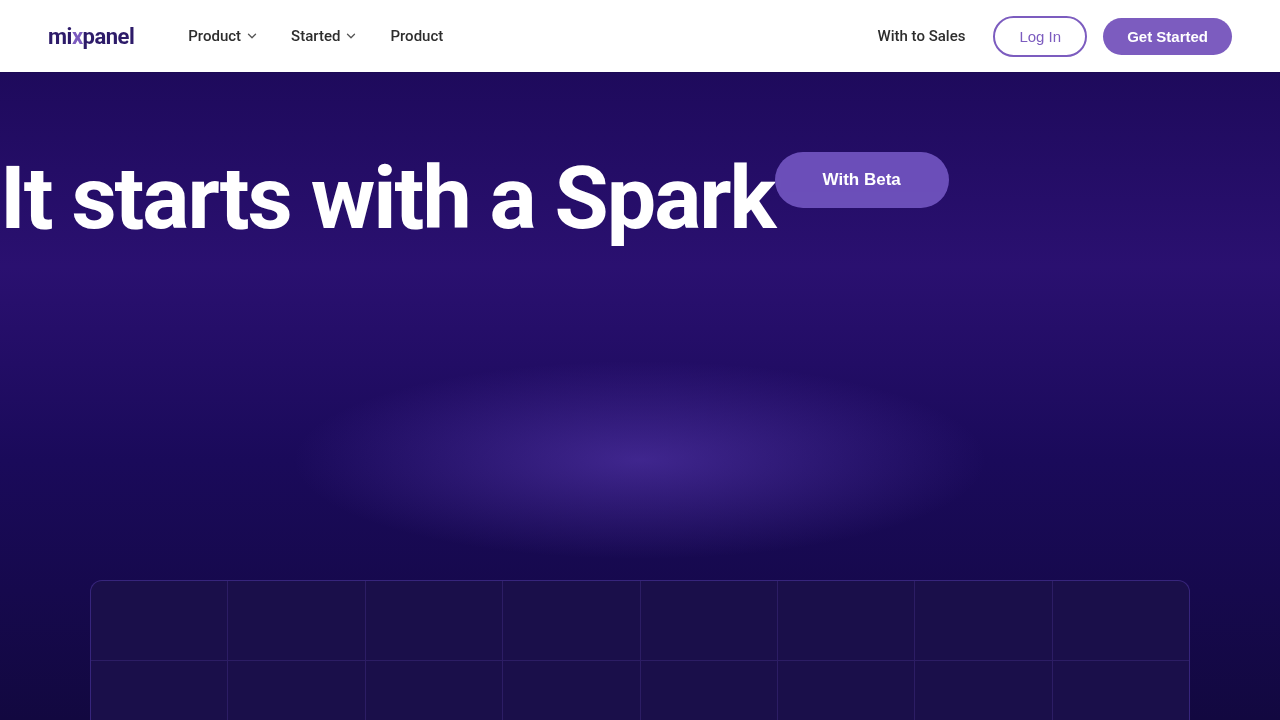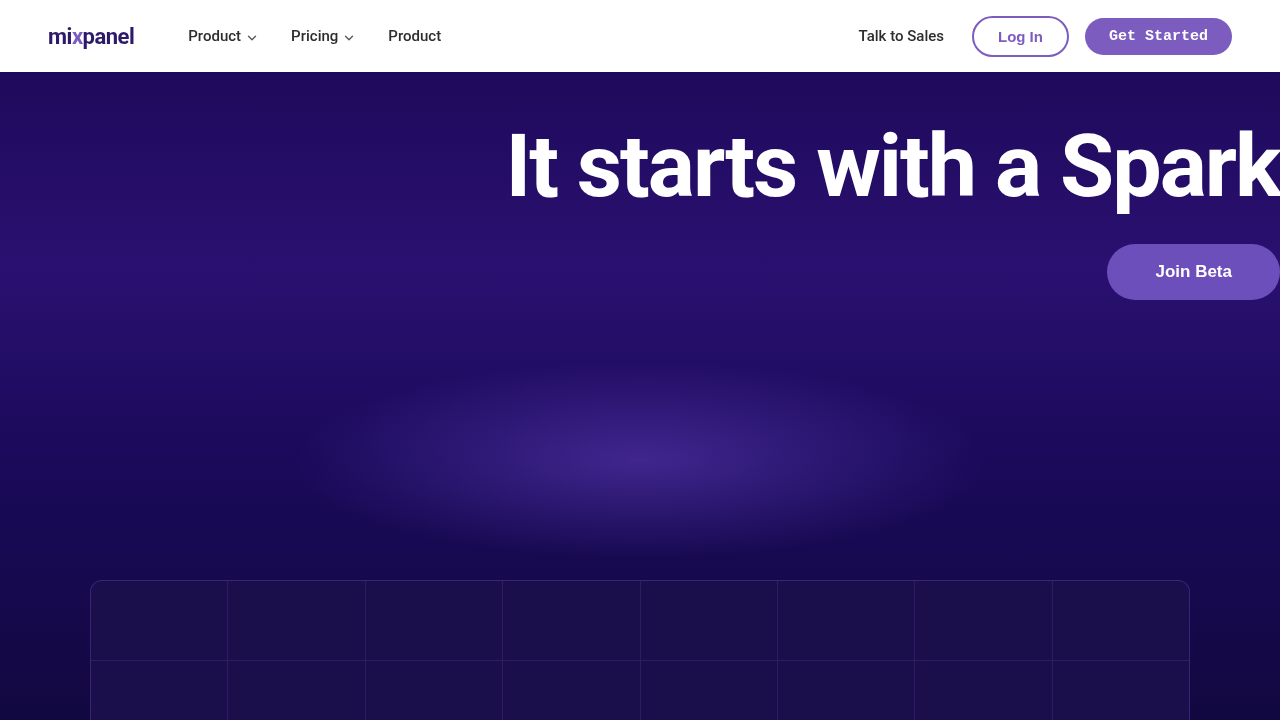--- a/index.html
+++ b/index.html
@@ -53,21 +53,21 @@
     }
 
     .nav-links {
       display: flex;
       align-items: center;
       gap: 4px;
     }
 
     .nav-item {
       display: flex;
-      align-items: flex-end;
+      align-items: center;
       gap: 4px;
       padding: 8px 14px;
       cursor: pointer;
       color: #2d2d2d;
       font-size: 15px;
       font-weight: 500;
       border-radius: 6px;
       transition: background 0.15s;
       text-decoration: none;
     }
@@ -93,49 +93,48 @@
       padding: 8px 12px;
     }
 
     .btn-login {
       padding: 10px 24px;
       border: 2px solid #7c5cbf;
       border-radius: 50px;
       background: transparent;
       color: #7c5cbf;
       font-size: 15px;
-      font-weight: 700;
+      font-weight: 400;
       cursor: pointer;
       transition: all 0.15s;
     }
 
     .btn-get-started {
       padding: 10px 24px;
       border: none;
       border-radius: 50px;
       background: #7c5cbf;
       color: white;
       font-size: 15px;
       font-weight: 600;
       cursor: pointer;
       transition: all 0.15s;
-      font-family: Liberation Mono, monospace;
     }
 
     
     .hero {
       width: 100%;
       height: calc(720px - 72px);
       background: linear-gradient(180deg, #1e0a5c 0%, #2a1070 30%, #1a0a5a 60%, #120840 100%);
       position: relative;
       display: flex;
-      flex-direction: column;
-      align-items: flex-end;
+      flex-direction: row;
+      align-items: flex-start;
       justify-content: flex-start;
-      padding-top: 48px;
+      padding-top: 80px;
       overflow: hidden;
     }
 
     
     .hero::before {
       content: '';
       position: absolute;
       bottom: 160px;
       left: 50%;
       transform: translateX(-50%);
@@ -227,41 +226,41 @@
     </div>
 
     <div class="nav-links">
       <a class="nav-item">
         <span>Product</span>
         <svg class="chevron" viewBox="0 0 16 16" fill="none" xmlns="http://www.w3.org/2000/svg">
           <path d="M4 6l4 4 4-4" stroke="#555" stroke-width="1.5" stroke-linecap="round" stroke-linejoin="round"></path>
         </svg>
       </a>
       <a class="nav-item">
-        <span>Pricing</span>
+        <span>Started</span>
         <svg class="chevron" viewBox="0 0 16 16" fill="none" xmlns="http://www.w3.org/2000/svg">
           <path d="M4 6l4 4 4-4" stroke="#555" stroke-width="1.5" stroke-linecap="round" stroke-linejoin="round"></path>
         </svg>
       </a>
       <a class="nav-item">
         <span>Product</span>
       </a>
     </div>
   </div>
 
   <div class="navbar-right">
-    <span class="talk-to-sales">Talk to Sales</span>
+    <span class="talk-to-sales">With to Sales</span>
     <button class="btn-login">Log In</button>
     <button class="btn-get-started">Get Started</button>
   </div>
 </nav>
 
 <section class="hero">
   <h1 class="hero-title">It starts with a Spark</h1>
-  <button class="btn-join-beta">Join Beta</button>
+  <button class="btn-join-beta">With Beta</button>
 
   <div class="dashboard-preview">
     <div class="grid-col">
       <div class="grid-cell-top"></div>
       <div class="grid-cell-bottom"></div>
     </div>
     <div class="grid-col">
       <div class="grid-cell-top"></div>
       <div class="grid-cell-bottom"></div>
     </div>

